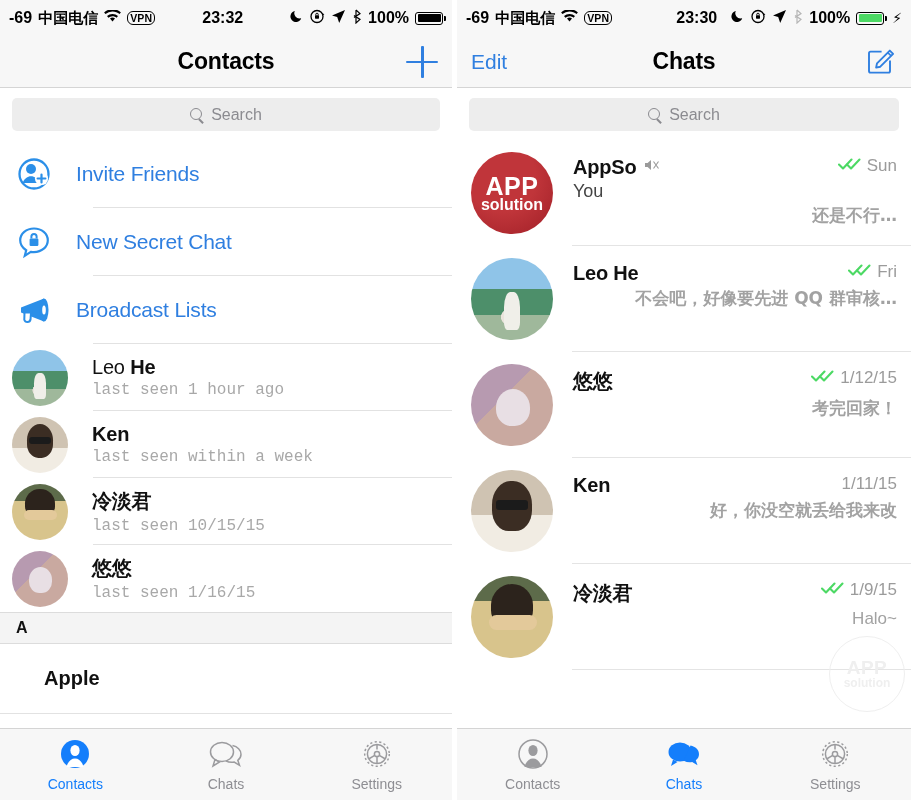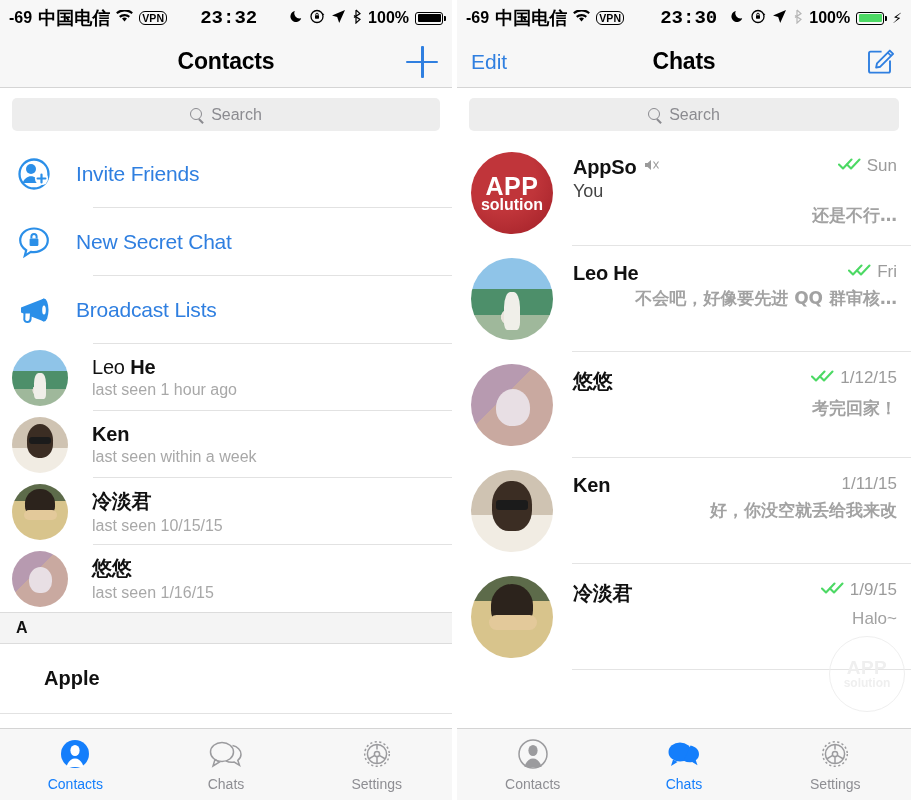--- a/index.html
+++ b/index.html
@@ -25,22 +25,22 @@
   .sb-left { display:flex; align-items:center; gap:6px; }
   .sb-mid  { flex: 0 0 auto; display:flex; align-items:center; }
   .sb-right{ display:flex; align-items:center; gap:6px; }
   .sb-spacer-a { flex: 1 1 auto; }
   .sb-spacer-b { flex: 1 1 auto; }
   .vpn-badge {
     border:1.6px solid #000; border-radius:6px;
     font-size: 10.5px; font-weight:700; letter-spacing:.2px;
     padding: 0px 2px; line-height: 13px; height: 14px;
   }
-  .sb-time { font-size:19px; font-weight:700;font-family:Liberation Mono, monospace; }
-  .cn { font-family:"DejaVu Sans","Liberation Sans",sans-serif; font-size:18px; font-weight:600;}
+  .sb-time { font-size:16px; font-weight:700; }
+  .cn { font-family:"DejaVu Sans","Liberation Sans",sans-serif; font-size:15px; font-weight:600;}
   .battery {
     width:28px; height:13px; border:1.5px solid #000; border-radius:3px;
     position:relative; display:inline-block;
   }
   .battery::after{
     content:""; position:absolute; right:-4px; top:3.5px;
     width:2.5px; height:5px; background:#000; border-radius:0 1px 1px 0;
   }
   .battery .fill { position:absolute; inset:1.5px; background:#000; border-radius:1px; }
   .battery.charging { border-color:#000; }
@@ -103,21 +103,21 @@
   .contact-row .sep {
     position:absolute; left:93px; right:0; bottom:0; height:1px; background:#e2e2e2;
   }
   .avatar {
     width:56px; height:56px; border-radius:50%; flex:0 0 56px;
     background:#ccc; overflow:hidden; position:relative;
   }
   .contact-text { margin-left:24px; display:flex; flex-direction:column; gap:2px; }
   .contact-name { font-size:20px; font-weight:700; color:#111; letter-spacing:-0.2px; }
   .contact-name .light { font-weight:400; }
-  .contact-sub { font-size:16px; color:#a8a8a8; }
+  .contact-sub { font-size:16px; color:#a8a8a8;font-family:Liberation Mono, monospace; }
 
   .section-header {
     height:32px; background:#f4f4f4; border-top:1px solid #dcdcdc;
     border-bottom:1px solid #dcdcdc;
     display:flex; align-items:center; padding-left:16px;
     font-size:16px; font-weight:700; color:#111;
   }
   .apple-row { height:70px; display:flex; align-items:center; padding-left:44px;
     font-size:20px; font-weight:600; color:#111; border-bottom:1px solid #e2e2e2;}
 

